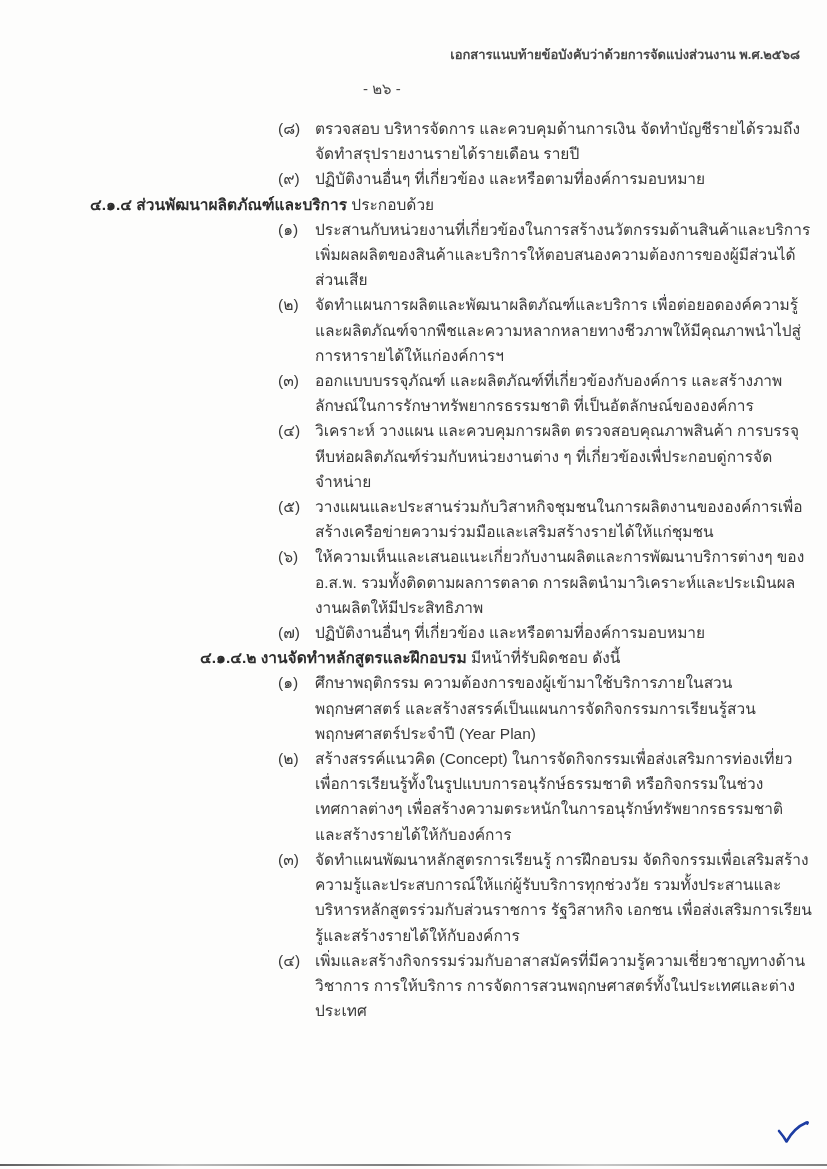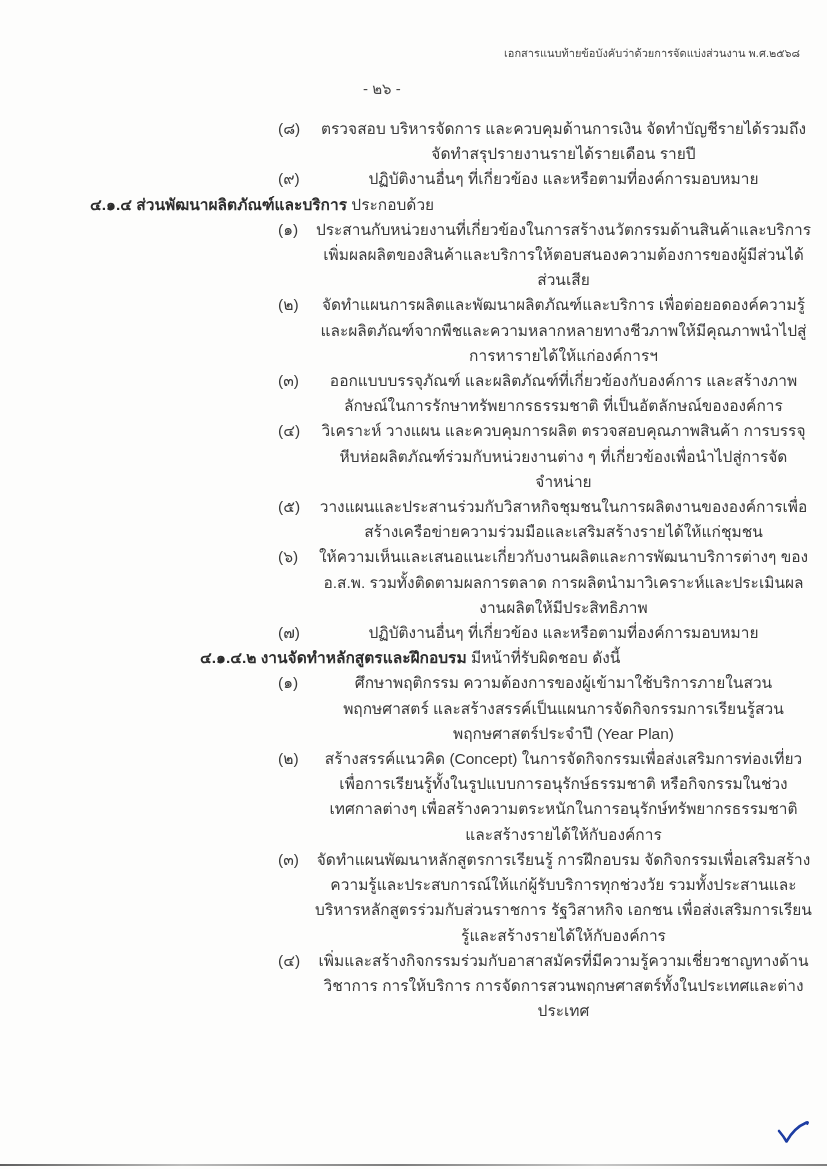--- a/index.html
+++ b/index.html
@@ -8,34 +8,34 @@
     width:827px;height:1169px;
     margin:0 auto;
     background:#fdfdfc;
     overflow:hidden;
     font-family:"Liberation Sans","DejaVu Sans",sans-serif;
     color:#3a3a3a;
     -webkit-font-smoothing:antialiased;
   }
   .header-note{
     position:absolute;top:44px;right:27px;
-    font-size:11px;color:#474747;white-space:nowrap;
+    font-size:13px;color:#474747;white-space:nowrap;font-weight:bold;
   }
   .page-number{
     position:absolute;top:77px;left:363px;
     font-size:15px;color:#474747;
   }
   .content{
     position:absolute;top:116px;left:0;width:827px;
     font-size:15.5px;line-height:25.2px;
   }
   .block{margin:0;}
   .item{display:flex;margin-left:278px;width:534px;}
   .item .num{flex:none;width:37px;}
-  .item .txt{flex:1;text-align:center;}
+  .item .txt{flex:1;}
   .heading{white-space:nowrap;}
   .heading.section{margin-left:90px;}
   .heading.subsection{margin-left:200px;}
   .bold{font-weight:bold;color:#2d2d2d;}
   .checkmark{
     position:absolute;left:774px;top:1116px;width:38px;height:32px;
   }
   .scan-edge{
     position:absolute;left:0;bottom:3px;width:827px;height:2px;
     background:linear-gradient(to right,
@@ -77,21 +77,21 @@
     <span class="txt">จัดทำแผนการผลิตและพัฒนาผลิตภัณฑ์และบริการ เพื่อต่อยอดองค์ความรู้และผลิตภัณฑ์จากพืชและความหลากหลายทางชีวภาพให้มีคุณภาพนำไปสู่การหารายได้ให้แก่องค์การฯ</span>
   </div>
 
   <div class="block item">
     <span class="num">(๓)</span>
     <span class="txt">ออกแบบบรรจุภัณฑ์ และผลิตภัณฑ์ที่เกี่ยวข้องกับองค์การ และสร้างภาพลักษณ์ในการรักษาทรัพยากรธรรมชาติ ที่เป็นอัตลักษณ์ขององค์การ</span>
   </div>
 
   <div class="block item">
     <span class="num">(๔)</span>
-    <span class="txt">วิเคราะห์ วางแผน และควบคุมการผลิต ตรวจสอบคุณภาพสินค้า การบรรจุหีบห่อผลิตภัณฑ์ร่วมกับหน่วยงานต่าง ๆ ที่เกี่ยวข้องเพื่อนำไปสู่การจัดจำหน่าย</span>
+    <span class="txt">วิเคราะห์ วางแผน และควบคุมการผลิต ตรวจสอบคุณภาพสินค้า การบรรจุหีบห่อผลิตภัณฑ์ร่วมกับหน่วยงานต่าง ๆ ที่เกี่ยวข้องเพื่ประกอบดู่การจัดจำหน่าย</span>
   </div>
 
   <div class="block item">
     <span class="num">(๕)</span>
     <span class="txt">วางแผนและประสานร่วมกับวิสาหกิจชุมชนในการผลิตงานขององค์การเพื่อสร้างเครือข่ายความร่วมมือและเสริมสร้างรายได้ให้แก่ชุมชน</span>
   </div>
 
   <div class="block item">
     <span class="num">(๖)</span>
     <span class="txt">ให้ความเห็นและเสนอแนะเกี่ยวกับงานผลิตและการพัฒนาบริการต่างๆ ของ อ.ส.พ. รวมทั้งติดตามผลการตลาด การผลิตนำมาวิเคราะห์และประเมินผลงานผลิตให้มีประสิทธิภาพ</span>

